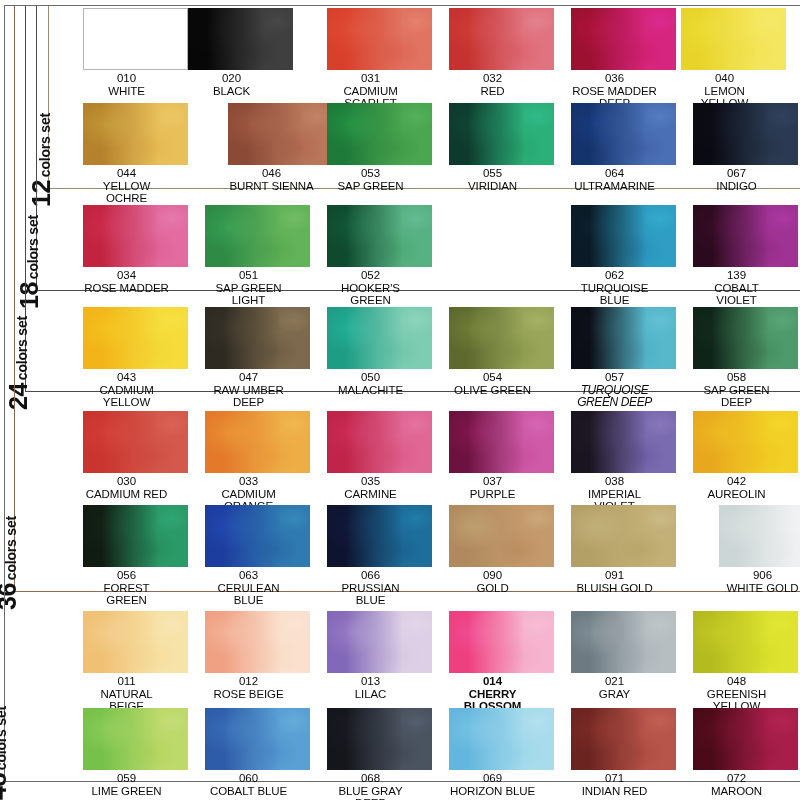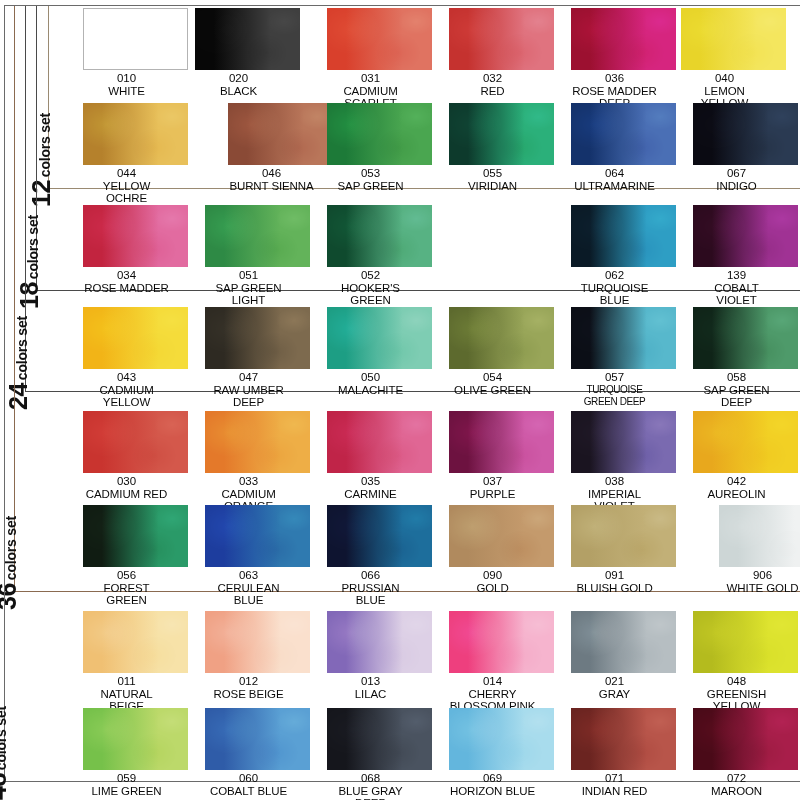--- a/index.html
+++ b/index.html
@@ -91,21 +91,21 @@
   .cap {
     text-align: center;
     color: #0a0a0a;
     font-size: 11.5px;
     line-height: 12.5px;
     margin-top: 2px;
     letter-spacing: -0.1px;
   }
   .cap .code { display: block; }
   .cap .nm { display: block; }
-  .cap.sm .nm { font-size: 10px; letter-spacing: -0.4px; }
+  .cap.sm .nm { font-size: 12px; letter-spacing: -0.4px; font-style: italic; }
 </style>
 </head>
 <body>
 
 <div id="chart">
     <div class="frame f12" style="left: 48px; top: 5px; width: 758px; height: 184px;"></div>
     <div class="set-label" style="left: 54px; top: 182px;">
       <span class="num">12</span>
       <span class="txt">colors set</span>
     </div>
@@ -132,21 +132,21 @@
     <div class="cell" style="left: 83px; top: 8px;">
       <div class="sw outline">
         <div class="base" style="background: linear-gradient(90deg, rgb(255, 255, 255) 0%, rgb(255, 255, 255) 18%, rgb(255, 255, 255) 72%, rgb(255, 255, 255) 100%);"></div>
         <div class="tex"></div>
       </div>
       <div class="cap">
         <span class="code">010</span>
         <span class="nm">WHITE</span>
       </div>
     </div>
-    <div class="cell" style="left: 195px; top: 8px;">
+    <div class="cell" style="left: 188px; top: 8px;">
       <div class="sw">
         <div class="base" style="background: linear-gradient(90deg, rgb(7, 7, 7) 0%, rgb(7, 7, 7) 18%, rgb(63, 63, 63) 72%, rgb(63, 63, 63) 100%);"></div>
         <div class="tex"></div>
       </div>
       <div class="cap">
         <span class="code">020</span>
         <span class="nm">BLACK</span>
       </div>
     </div>
     <div class="cell" style="left: 327px; top: 8px;">
@@ -502,21 +502,21 @@
     <div class="cell" style="left: 327px; top: 611px;">
       <div class="sw">
         <div class="base" style="background: linear-gradient(90deg, rgb(130, 104, 184) 0%, rgb(130, 104, 184) 18%, rgb(221, 208, 230) 72%, rgb(221, 208, 230) 100%);"></div>
         <div class="tex"></div>
       </div>
       <div class="cap">
         <span class="code">013</span>
         <span class="nm">LILAC</span>
       </div>
     </div>
-    <div class="cell" style="left: 449px; top: 611px;">
+    <div class="cell" style="left: 449px; top: 611px; font-weight: bold;">
       <div class="sw">
         <div class="base" style="background: linear-gradient(90deg, rgb(238, 63, 126) 0%, rgb(238, 63, 126) 18%, rgb(246, 180, 206) 72%, rgb(246, 180, 206) 100%);"></div>
         <div class="tex"></div>
       </div>
       <div class="cap">
         <span class="code">014</span>
         <span class="nm">CHERRY BLOSSOM PINK</span>
       </div>
     </div>
     <div class="cell" style="left: 571px; top: 611px;">

